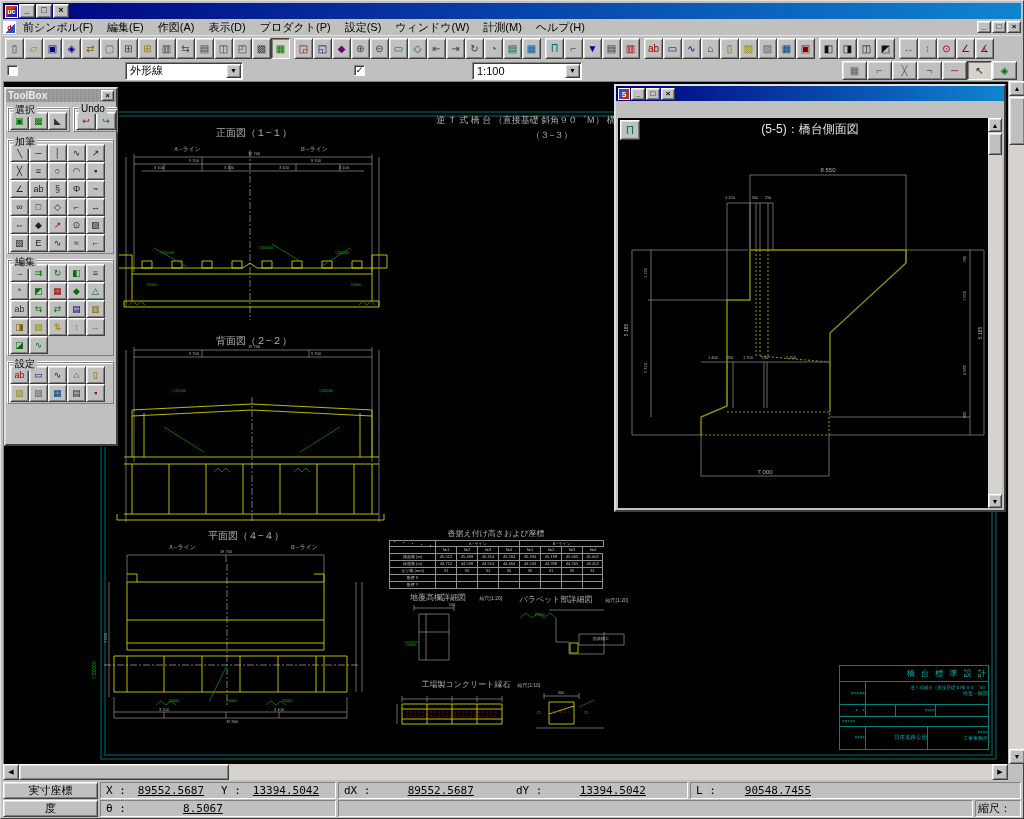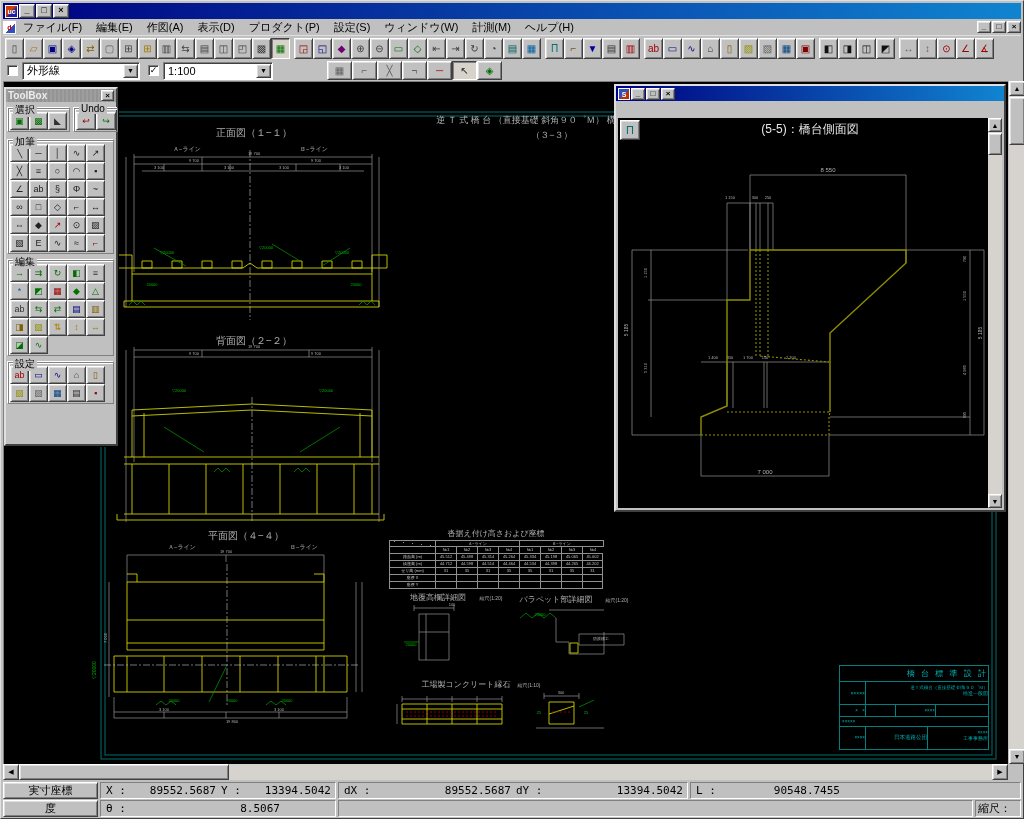--- a/index.html
+++ b/index.html
@@ -21,21 +21,21 @@
 
   
   #menubar { position:absolute; left:2px; top:18px; right:2px; height:16px; background:#c0c0c0; display:flex; align-items:center; }
   .menu-item { padding:1px 7px; white-space:nowrap; }
   #menubar .spacer { flex:1; }
 
   
   #toolbar1 { position:absolute; left:2px; top:34px; right:2px; height:25px; display:flex; align-items:center; padding-left:2px; border-top:1px solid #dfdfdf; }
   .tb-group { display:flex; margin-right:4px; }
   .tbtn { width:19px; height:21px; font-size:10px; display:flex; align-items:center; justify-content:center; overflow:hidden; }
-  #toolbar2 { position:absolute; left:2px; top:59px; right:2px; height:21px; display:flex; align-items:center; padding-left:4px; }
+  #toolbar2 { position:absolute; left:2px; top:59px; right:2px; height:21px; display:flex; align-items:center; padding-left:4px;justify-content:space-between; }
   .cb { width:11px; height:11px; background:#fff; border:1px solid; border-color:#808080 #fff #fff #808080; box-shadow:inset 1px 1px 0 #404040; font-size:9px; line-height:9px; text-align:center; color:#000; margin-right:4px; flex:none; }
   .combo { height:18px; background:#fff; border:1px solid; border-color:#808080 #fff #fff #808080; box-shadow:inset 1px 1px 0 #404040; display:flex; align-items:center; margin-right:8px; }
   .combo-text { flex:1; padding-left:4px; font-size:11px; color:#000; white-space:nowrap; overflow:hidden; }
   .combo-btn { width:15px; height:14px; margin-right:1px; font-size:7px; line-height:12px; text-align:center; color:#000; flex:none; }
   .snapbtn { width:25px; height:19px; font-size:10px; display:flex; align-items:center; justify-content:center; }
 
   
   #client { position:absolute; left:2px; top:80px; width:1005px; height:683px; background:#000; border-left:1px solid #808080; border-top:1px solid #808080; overflow:hidden; }
   #main-svg { position:absolute; left:0; top:0; }
   .svgt { font-family:"Liberation Sans","DejaVu Sans",sans-serif; }
@@ -94,40 +94,40 @@
   #hscroll { left:2px; top:763px; width:1005px; height:16px; }
   #hscroll .sb-btn { width:16px; height:16px; }
   #sym-vscroll { position:absolute; right:0; top:0; width:14px; bottom:0; background:#d6d3ce; }
 
   
   #statusbar { position:absolute; left:2px; top:780px; right:2px; height:37px; background:#c0c0c0; padding-top:1px; }
   .srow { display:flex; height:17px; margin-bottom:1px; align-items:stretch; }
   .sbtn { min-width:95px; font-size:11px; padding:0 4px; font-family:inherit; }
   .spanel { display:flex; align-items:center; font-family:"DejaVu Sans Mono","Liberation Mono",monospace; font-size:11px; color:#000; margin-left:2px; }
   .slab { padding-left:5px; white-space:nowrap; }
-  .sval { flex:1; text-align:right; white-space:nowrap; }
+  .sval { flex:1; text-align:center; white-space:nowrap;text-decoration:underline; }
   .send { width:55px; flex:none; }
 </style>
 </head>
 <body>
 
 <div id="root">
 
   <div id="titlebar">
     <span class="app-ico">uc</span>
     <span class="cap-btn raised">_</span>
     <span class="cap-btn raised">□</span>
     <span class="cap-btn raised">×</span>
   </div>
 
   <div id="menubar">
     <span class="app-ico" style="background:linear-gradient(135deg,#fff 55%,#3050c0 55%);color:#c00000;">d</span>
     <span style="display:flex;">
 
-    <span class="menu-item">ファイル(F)</span>
+    <span class="menu-item">前シンボル(F)</span>
         <span class="menu-item">編集(E)</span>
         <span class="menu-item">作図(A)</span>
         <span class="menu-item">表示(D)</span>
         <span class="menu-item">プロダクト(P)</span>
         <span class="menu-item">設定(S)</span>
         <span class="menu-item">ウィンドウ(W)</span>
         <span class="menu-item">計測(M)</span>
         <span class="menu-item">ヘルプ(H)</span>
       </span>
     <span class="spacer"></span>

